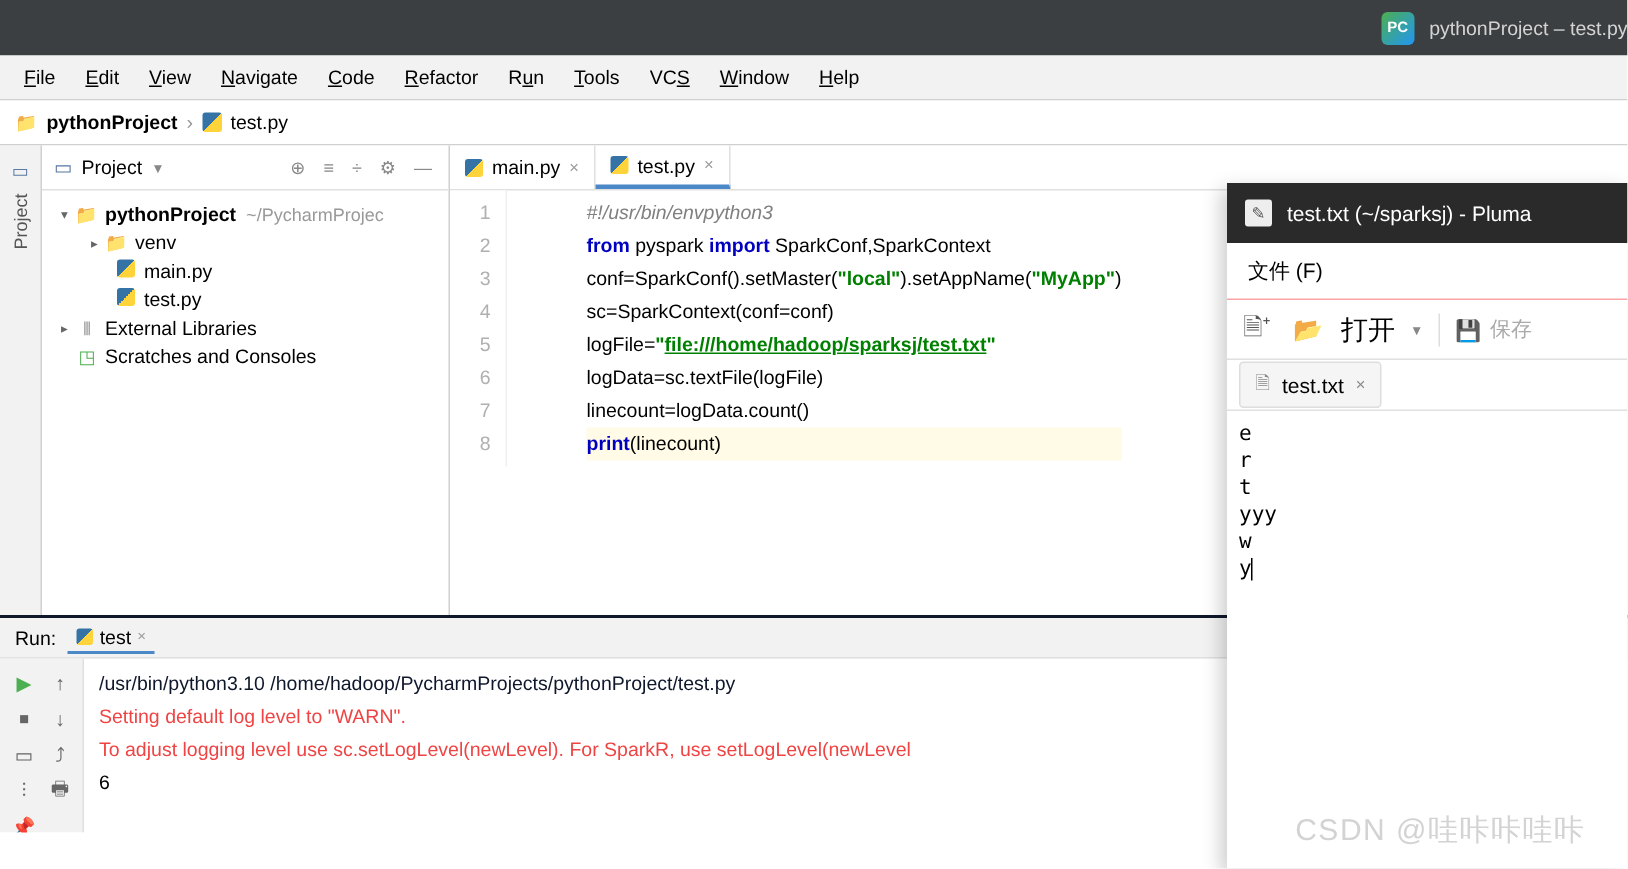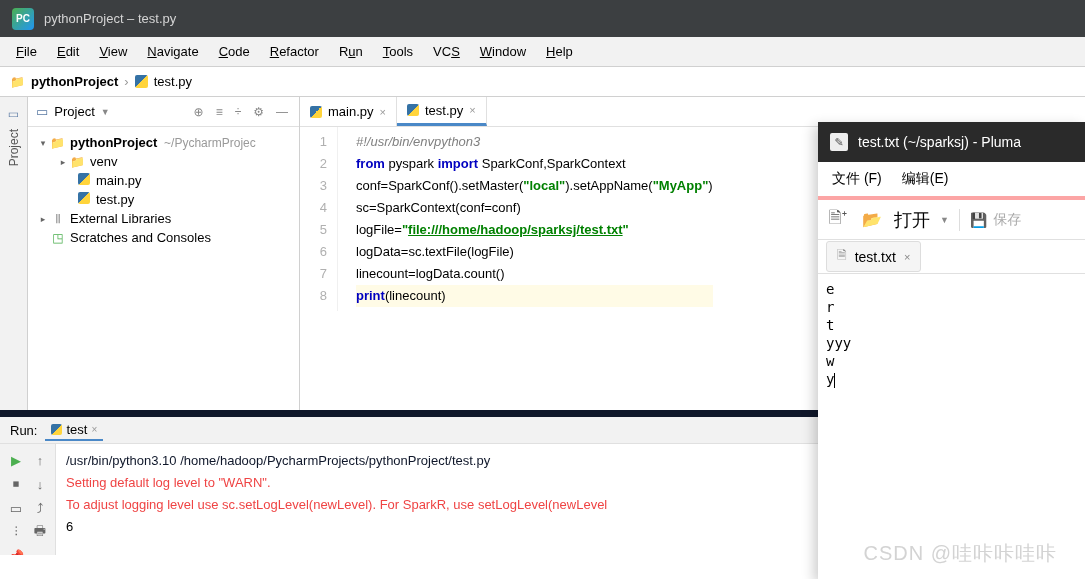--- a/index.html
+++ b/index.html
@@ -1,18 +1,18 @@
 <!DOCTYPE html>
 <html><head>
 <meta charset="utf-8">
 <style>
 * { margin: 0; padding: 0; box-sizing: border-box; font-family: -apple-system, BlinkMacSystemFont, "Segoe UI", sans-serif; }
 body { width: 1085px; height: 579px; background: #fff; position: relative; overflow: hidden; font-size: 13px; color: #000; }
 
-.titlebar { height: 37px; background: #3c3f41; display: flex; align-items: center; padding: 0 12px; color: #d4d4d4; }
+.titlebar { height: 37px; background: #3c3f41; display: flex; align-items: center; padding: 0 0; color: #d4d4d4; justify-content: flex-end; }
 .titlebar .icon { width: 22px; height: 22px; margin-right: 10px; background: linear-gradient(135deg,#4caf50,#2196f3); border-radius: 4px; display: flex; align-items: center; justify-content: center; font-size: 10px; font-weight: bold; color: #fff; }
 .titlebar .title { font-size: 13px; }
 
 .menubar { height: 30px; background: #f2f2f2; border-bottom: 1px solid #d0d0d0; display: flex; align-items: center; padding: 0 6px; }
 .menubar .mi { padding: 4px 10px; font-size: 13px; cursor: pointer; }
 .menubar .mi .u { text-decoration: underline; }
 
 .crumbs { height: 30px; background: #fff; border-bottom: 1px solid #d0d0d0; display: flex; align-items: center; padding: 0 10px; gap: 6px; }
 .crumbs .sep { color: #999; }
 .crumbs .folder-icon { color: #5a7aa3; font-size: 12px; }
@@ -49,47 +49,47 @@
 .editor { flex: 1; display: flex; flex-direction: column; background: #fff; }
 .tabs { height: 30px; border-bottom: 1px solid #e0e0e0; display: flex; align-items: stretch; }
 .tab { display: flex; align-items: center; padding: 0 10px; gap: 6px; border-right: 1px solid #e0e0e0; position: relative; cursor: pointer; }
 .tab.active { border-bottom: 3px solid #4a88c7; }
 .tab .py-icon { width: 12px; height: 12px; background: linear-gradient(135deg,#3572a5 50%,#ffd43b 50%); border-radius: 2px; }
 .tab .close { color: #999; font-size: 11px; }
 .code { display: flex; font-family: "JetBrains Mono","Consolas",monospace; font-size: 13px; line-height: 22px; }
 .gutter { width: 38px; text-align: right; color: #b0b0b0; padding: 4px 10px 4px 0; background: #fff; border-right: 1px solid #f0f0f0; user-select: none; }
 .gutter div { height: 22px; }
 .lines { padding: 4px 0 4px 18px; white-space: pre; }
-.lines .ln { height: 22px; }
+.lines .ln { height: 22px; margin-left: 35px; }
 .lines .ln.cur { background: #fffbe6; }
 .c-comment { color: #808080; font-style: italic; }
 .c-kw { color: #0000c0; font-weight: bold; }
 .c-str { color: #008000; font-weight: bold; }
 .c-str .u { text-decoration: underline; }
 .c-fn { color: #000; }
 
-.run { border-top: 7px solid #0f172a; display: flex; flex-direction: column; height: 145px; }
+.run { border-top: 2px solid #0f172a; display: flex; flex-direction: column; height: 145px; }
 .run-header { height: 27px; background: #f2f2f2; border-bottom: 1px solid #e0e0e0; display: flex; align-items: center; padding: 0 10px; gap: 8px; }
 .run-header .lbl { font-size: 13px; }
 .run-header .config { display: flex; align-items: center; gap: 4px; padding: 2px 6px; border-bottom: 2px solid #4a88c7; justify-content: space-between; }
 .run-header .config .py-icon { width: 11px; height: 11px; background: linear-gradient(135deg,#3572a5 50%,#ffd43b 50%); border-radius: 2px; }
 .run-header .close { color: #999; font-size: 10px; }
 .run-body { display: flex; flex: 1; overflow: hidden; }
 .run-toolbar { width: 56px; background: #f2f2f2; border-right: 1px solid #e0e0e0; display: grid; grid-template-columns: 1fr 1fr; gap: 4px; padding: 6px; align-content: start; }
 .run-toolbar .btn { width: 20px; height: 20px; display: flex; align-items: center; justify-content: center; color: #666; cursor: pointer; font-size: 13px; }
 .run-toolbar .btn.play { color: #4caf50; }
 .run-console { flex: 1; padding: 6px 10px; font-family: "JetBrains Mono","Consolas",monospace; font-size: 13px; line-height: 22px; white-space: pre; overflow: hidden; }
 .run-console .c-path { color: #0f172a; }
 .run-console .c-red { color: #ef4444; }
 
 
 .pluma { position: absolute; top: 122px; right: 0; width: 267px; height: 457px; background: #fff; box-shadow: -4px 4px 12px rgba(0,0,0,0.2); display: flex; flex-direction: column; font-size: 14px; }
 .pluma-titlebar { height: 40px; background: #2a2a2a; color: #fff; display: flex; align-items: center; padding: 0 12px; gap: 10px; }
 .pluma-titlebar .ic { width: 18px; height: 18px; background: #eee; border-radius: 2px; display: flex; align-items: center; justify-content: center; color: #555; font-size: 11px; }
-.pluma-menubar { height: 38px; display: flex; align-items: center; border-bottom: 4px solid #fca5a5; padding: 0 4px; }
+.pluma-menubar { height: 38px; display: flex; align-items: center; border-bottom: 1px solid #fca5a5; padding: 0 4px; }
 .pluma-menubar .mi { padding: 6px 10px; font-size: 14px; cursor: pointer; }
 .pluma-toolbar { height: 40px; display: flex; align-items: center; padding: 0 8px; gap: 10px; border-bottom: 1px solid #e0e0e0; }
 .pluma-toolbar .btn { width: 24px; height: 24px; display: flex; align-items: center; justify-content: center; color: #555; cursor: pointer; font-size: 16px; }
 .pluma-toolbar .open-lbl { font-size: 18px; cursor: pointer; }
 .pluma-toolbar .dd { color: #888; font-size: 9px; cursor: pointer; }
 .pluma-toolbar .sep { width: 1px; height: 22px; background: #ddd; }
 .pluma-toolbar .save { display: flex; align-items: center; gap: 6px; color: #aaa; cursor: pointer; }
 .pluma-tabs { height: 34px; display: flex; align-items: center; padding: 0 8px; border-bottom: 1px solid #e0e0e0; }
 .pluma-tab { display: flex; align-items: center; gap: 8px; padding: 4px 10px; background: #f5f5f5; border: 1px solid #ddd; border-radius: 3px; cursor: pointer; }
 .pluma-tab .ic { color: #888; font-size: 12px; }
@@ -235,21 +235,20 @@
   </div>
 </div>
 
 <div class="pluma">
   <div class="pluma-titlebar">
     <span class="ic">✎</span>
     <span>test.txt (~/sparksj) - Pluma</span>
   </div>
   <div class="pluma-menubar" id="pluma-menubar">
       <div class="mi">文件 (F)</div>
-      <div class="mi">编辑(E)</div>
     </div>
   <div class="pluma-toolbar">
     <span class="btn">🗎⁺</span>
     <span class="btn">📂</span>
     <span class="open-lbl">打开</span>
     <span class="dd">▼</span>
     <span class="sep"></span>
     <span class="save">
       <span>💾</span>
       <span>保存</span>

